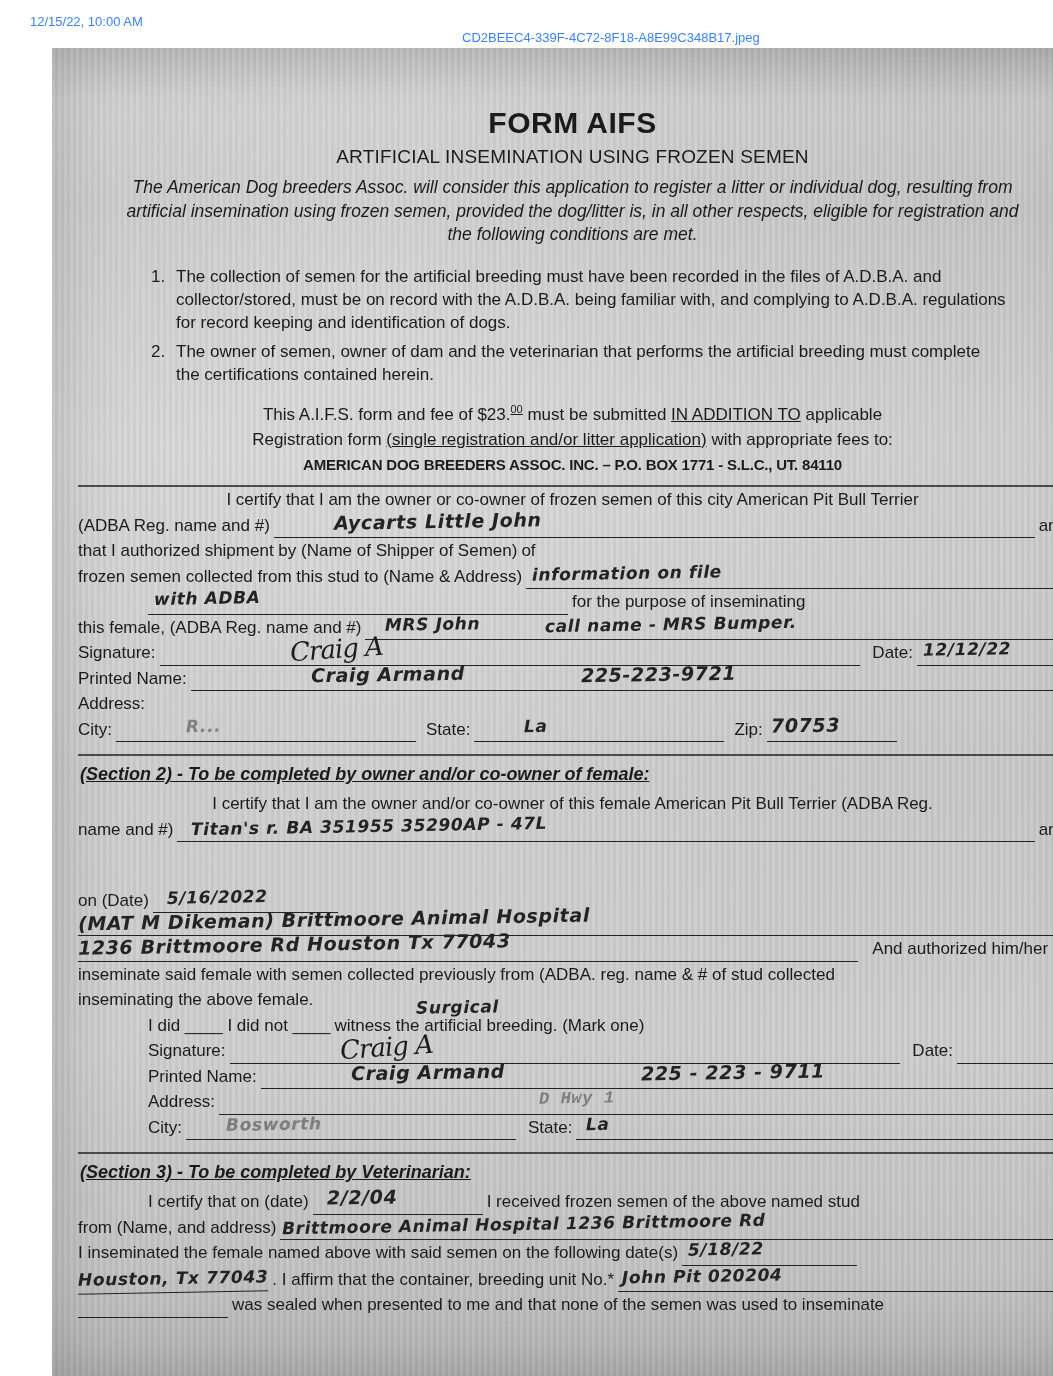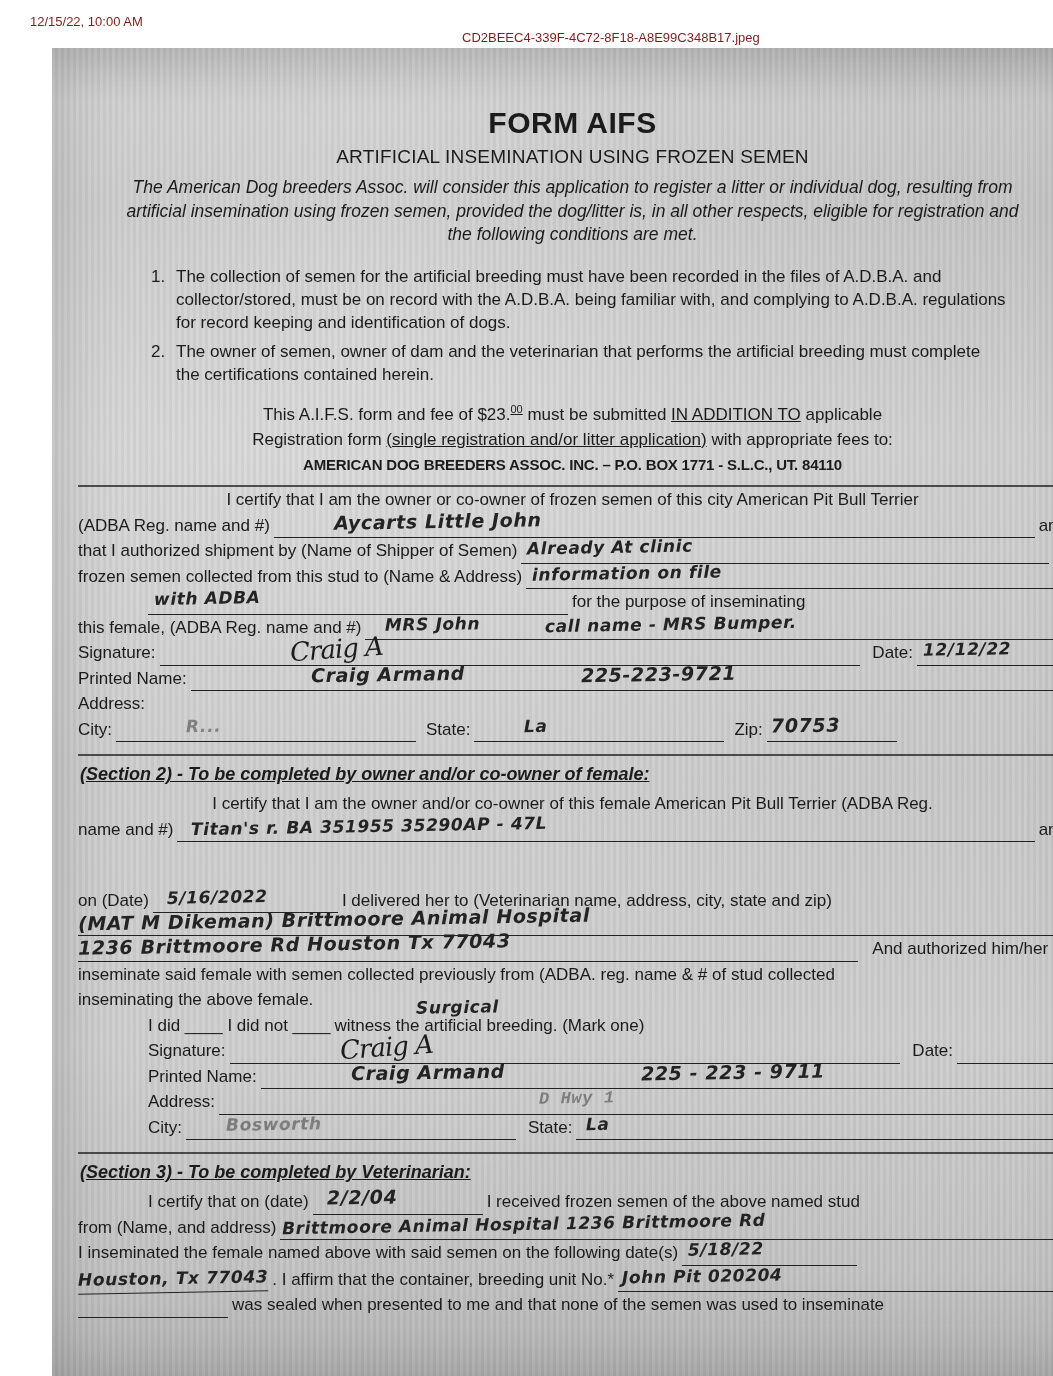--- a/index.html
+++ b/index.html
@@ -6,21 +6,21 @@
   body{
     width:1053px;height:1376px;
     background:#ffffff;
     font-family:"Liberation Sans", sans-serif;
     overflow:hidden;
     position:relative;
   }
   .browser-header{
     position:absolute;top:0;left:0;width:1053px;height:44px;
     background:#ffffff;
-    font-size:13px;color:#7f1d1d;
+    font-size:13px;color:#3b82f6;
   }
   .hdr-date{position:absolute;left:30px;top:14px;}
   .hdr-file{position:absolute;left:462px;top:30px;}
 
   
   .scan{
     position:absolute;left:52px;top:48px;width:1041px;height:1328px;
     background:linear-gradient(180deg,#b9b9b9 0%,#c9c9c9 4%,#c4c4c4 12%,#cfcfcf 30%,#c8c8c8 55%,#cdcdcd 75%,#c2c2c2 92%,#b4b4b4 100%);
     box-shadow:inset 0 0 60px rgba(120,120,120,.45);
     overflow:hidden;
@@ -127,23 +127,20 @@
     <div class="fieldrow">
       <span>(ADBA Reg. name and #)</span>
       <span class="flex1">
         <span class="hwabs hw lg" style="left:60px;">Aycarts Little John</span>
       </span>
       <span>and</span>
     </div>
 
     <div class="fieldrow">
       <span>that I authorized shipment by (Name of Shipper of Semen)</span>
-      <span class="flex1">
-        <span class="hwabs hw md" style="left:6px;">Already At clinic</span>
-      </span>
       <span>of</span>
     </div>
 
     <div class="fieldrow">
       <span>frozen semen collected from this stud to (Name &amp; Address)</span>
       <span class="flex1">
         <span class="hwabs hw md" style="left:6px;">information on file</span>
       </span>
     </div>
 
@@ -214,21 +211,20 @@
         <span class="hwabs hw md" style="left:14px;">Titan's r. BA 351955 35290AP - 47L</span>
       </span>
       <span>and</span>
     </div>
 
     <div class="fieldrow">
       <span>on (Date)</span>
       <span class="flex1" style="max-width:185px;margin-top:48px;">
         <span class="hwabs hw md" style="left:14px;">5/16/2022</span>
       </span>
-      <span>I delivered her to (Veterinarian name, address, city, state and zip)</span>
     </div>
 
     <div class="fieldrow">
       <span class="flex1">
         <span class="hwabs hw lg" style="left:0px;">(MAT M Dikeman)  Brittmoore Animal Hospital</span>
       </span>
     </div>
 
     <div class="fieldrow">
       <span class="flex1">

